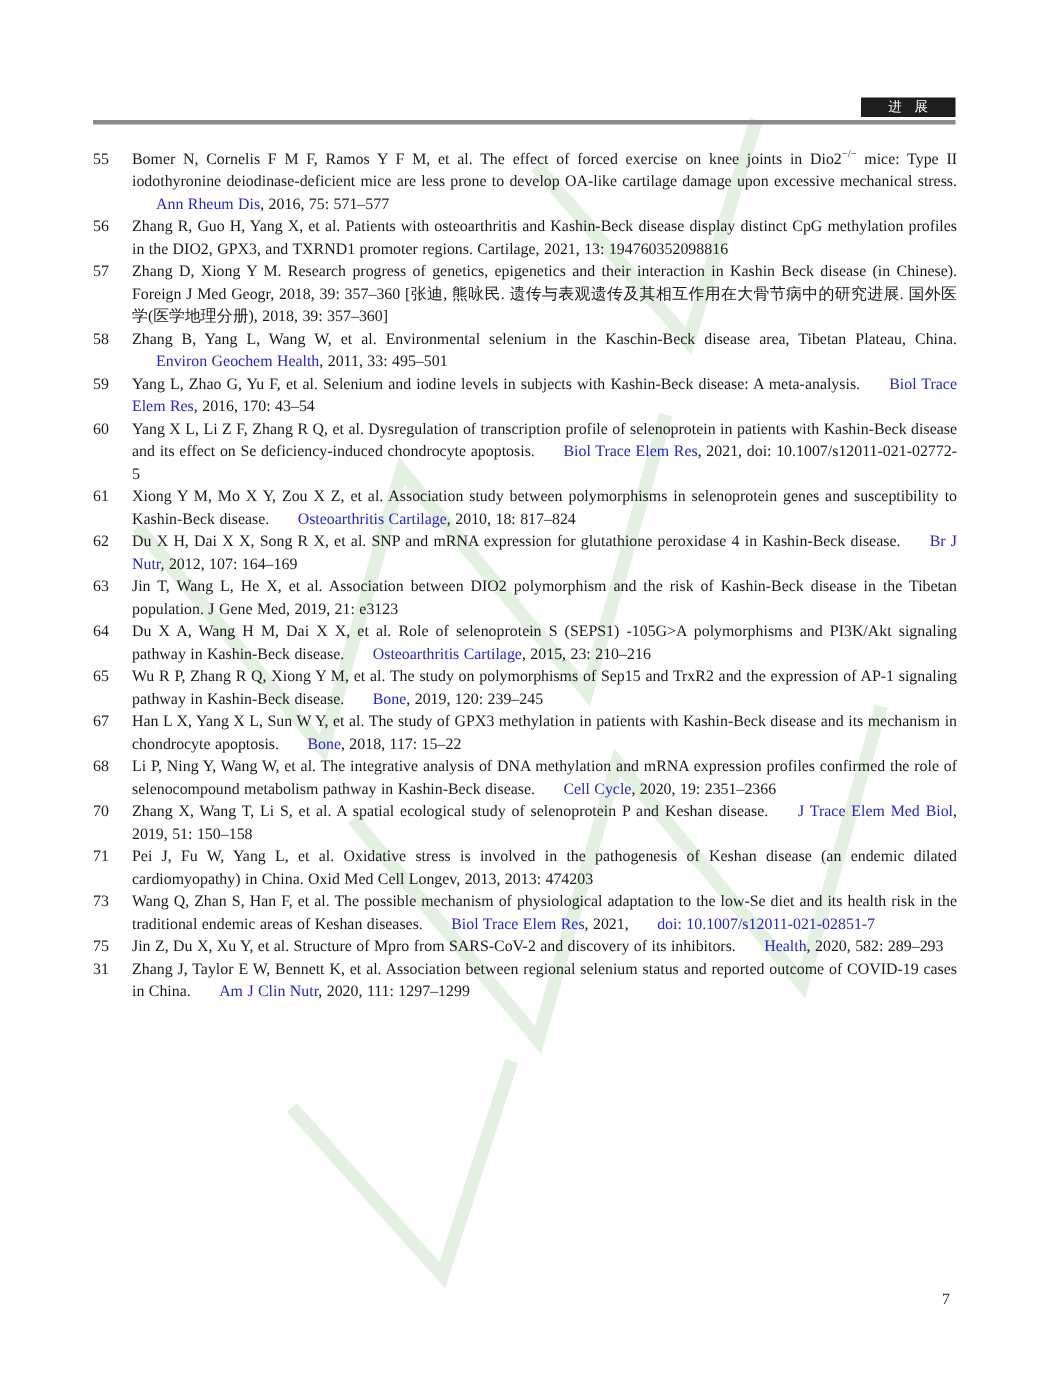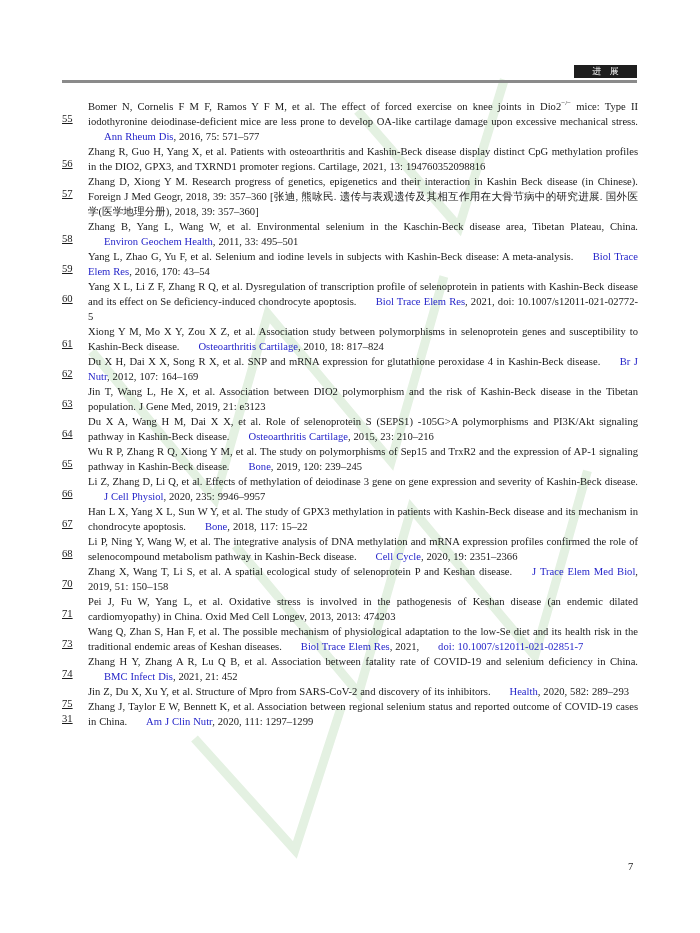--- a/index.html
+++ b/index.html
@@ -40,21 +40,21 @@
   }
   .ref {
     position:relative;
     padding-left:26px;
     text-align:justify;
     font-size:10.6px;
     line-height:15px;
     word-spacing:0.3px;
   }
   .ref .num {
-    position:absolute; left:0; top:12px;text-decoration:underline;
+    position:absolute; left:0; top:0;
   }
   .seg-link {
     color:var(--link,#2525c9);
     cursor:pointer;
     margin-left:16px;
   }
   .seg-sup {
     font-size:7px;
     vertical-align:super;
     line-height:0;
@@ -89,25 +89,23 @@
       <div class="ref"><span class="num">56</span><span>Zhang R, Guo H, Yang X, et al. Patients with osteoarthritis and Kashin-Beck disease display distinct CpG methylation profiles in the DIO2, GPX3, and TXRND1 promoter regions. Cartilage, 2021, 13: 194760352098816</span></div>
       <div class="ref"><span class="num">57</span><span>Zhang D, Xiong Y M. Research progress of genetics, epigenetics and their interaction in Kashin Beck disease (in Chinese). Foreign J Med Geogr, 2018, 39: 357–360 [张迪, 熊咏民. 遗传与表观遗传及其相互作用在大骨节病中的研究进展. 国外医学(医学地理分册), 2018, 39: 357–360]</span></div>
       <div class="ref"><span class="num">58</span><span>Zhang B, Yang L, Wang W, et al. Environmental selenium in the Kaschin-Beck disease area, Tibetan Plateau, China. </span><span class="seg-link">Environ Geochem Health</span><span>, 2011, 33: 495–501</span></div>
       <div class="ref"><span class="num">59</span><span>Yang L, Zhao G, Yu F, et al. Selenium and iodine levels in subjects with Kashin-Beck disease: A meta-analysis. </span><span class="seg-link">Biol Trace Elem Res</span><span>, 2016, 170: 43–54</span></div>
       <div class="ref"><span class="num">60</span><span>Yang X L, Li Z F, Zhang R Q, et al. Dysregulation of transcription profile of selenoprotein in patients with Kashin-Beck disease and its effect on Se deficiency-induced chondrocyte apoptosis. </span><span class="seg-link">Biol Trace Elem Res</span><span>, 2021, doi: 10.1007/s12011-021-02772-5</span></div>
       <div class="ref"><span class="num">61</span><span>Xiong Y M, Mo X Y, Zou X Z, et al. Association study between polymorphisms in selenoprotein genes and susceptibility to Kashin-Beck disease. </span><span class="seg-link">Osteoarthritis Cartilage</span><span>, 2010, 18: 817–824</span></div>
       <div class="ref"><span class="num">62</span><span>Du X H, Dai X X, Song R X, et al. SNP and mRNA expression for glutathione peroxidase 4 in Kashin-Beck disease. </span><span class="seg-link">Br J Nutr</span><span>, 2012, 107: 164–169</span></div>
       <div class="ref"><span class="num">63</span><span>Jin T, Wang L, He X, et al. Association between DIO2 polymorphism and the risk of Kashin-Beck disease in the Tibetan population. J Gene Med, 2019, 21: e3123</span></div>
       <div class="ref"><span class="num">64</span><span>Du X A, Wang H M, Dai X X, et al. Role of selenoprotein S (SEPS1) -105G&gt;A polymorphisms and PI3K/Akt signaling pathway in Kashin-Beck disease. </span><span class="seg-link">Osteoarthritis Cartilage</span><span>, 2015, 23: 210–216</span></div>
       <div class="ref"><span class="num">65</span><span>Wu R P, Zhang R Q, Xiong Y M, et al. The study on polymorphisms of Sep15 and TrxR2 and the expression of AP-1 signaling pathway in Kashin-Beck disease. </span><span class="seg-link">Bone</span><span>, 2019, 120: 239–245</span></div>
-      <div class="ref"><span class="num">66</span><span>Li Z, Zhang D, Li Q, et al. Effects of methylation of deiodinase 3 gene on gene expression and severity of Kashin-Beck disease. </span><span class="seg-link">J Cell Physiol</span><span>, 2020, 235: 9946–9957</span></div>
       <div class="ref"><span class="num">67</span><span>Han L X, Yang X L, Sun W Y, et al. The study of GPX3 methylation in patients with Kashin-Beck disease and its mechanism in chondrocyte apoptosis. </span><span class="seg-link">Bone</span><span>, 2018, 117: 15–22</span></div>
       <div class="ref"><span class="num">68</span><span>Li P, Ning Y, Wang W, et al. The integrative analysis of DNA methylation and mRNA expression profiles confirmed the role of selenocompound metabolism pathway in Kashin-Beck disease. </span><span class="seg-link">Cell Cycle</span><span>, 2020, 19: 2351–2366</span></div>
       <div class="ref"><span class="num">70</span><span>Zhang X, Wang T, Li S, et al. A spatial ecological study of selenoprotein P and Keshan disease. </span><span class="seg-link">J Trace Elem Med Biol</span><span>, 2019, 51: 150–158</span></div>
       <div class="ref"><span class="num">71</span><span>Pei J, Fu W, Yang L, et al. Oxidative stress is involved in the pathogenesis of Keshan disease (an endemic dilated cardiomyopathy) in China. Oxid Med Cell Longev, 2013, 2013: 474203</span></div>
       <div class="ref"><span class="num">73</span><span>Wang Q, Zhan S, Han F, et al. The possible mechanism of physiological adaptation to the low-Se diet and its health risk in the traditional endemic areas of Keshan diseases. </span><span class="seg-link">Biol Trace Elem Res</span><span>, 2021, </span><span class="seg-link">doi: 10.1007/s12011-021-02851-7</span></div>
-      <div class="ref"><span class="num">74</span><span>Zhang H Y, Zhang A R, Lu Q B, et al. Association between fatality rate of COVID-19 and selenium deficiency in China. </span><span class="seg-link">BMC Infect Dis</span><span>, 2021, 21: 452</span></div>
       <div class="ref"><span class="num">75</span><span>Jin Z, Du X, Xu Y, et al. Structure of Mpro from SARS-CoV-2 and discovery of its inhibitors. </span><span class="seg-link">Health</span><span>, 2020, 582: 289–293</span></div>
       <div class="ref"><span class="num">31</span><span>Zhang J, Taylor E W, Bennett K, et al. Association between regional selenium status and reported outcome of COVID-19 cases in China. </span><span class="seg-link">Am J Clin Nutr</span><span>, 2020, 111: 1297–1299</span></div>
     </div>
 
   <div class="pageno">7</div>
 </div>
 
 </body></html>

